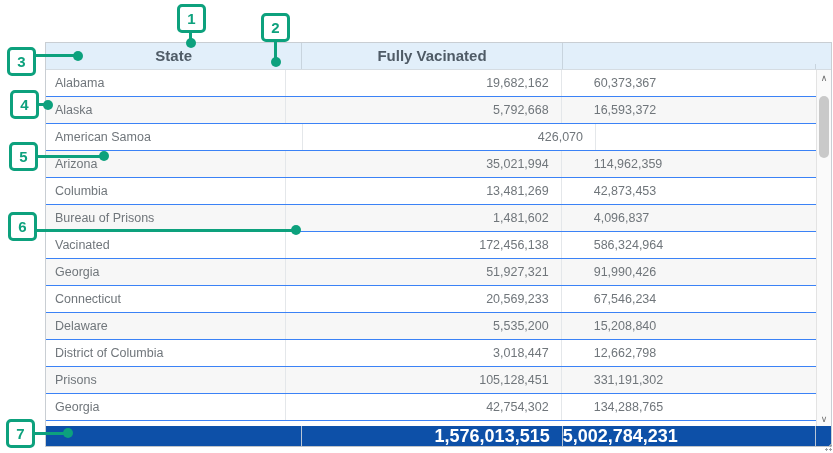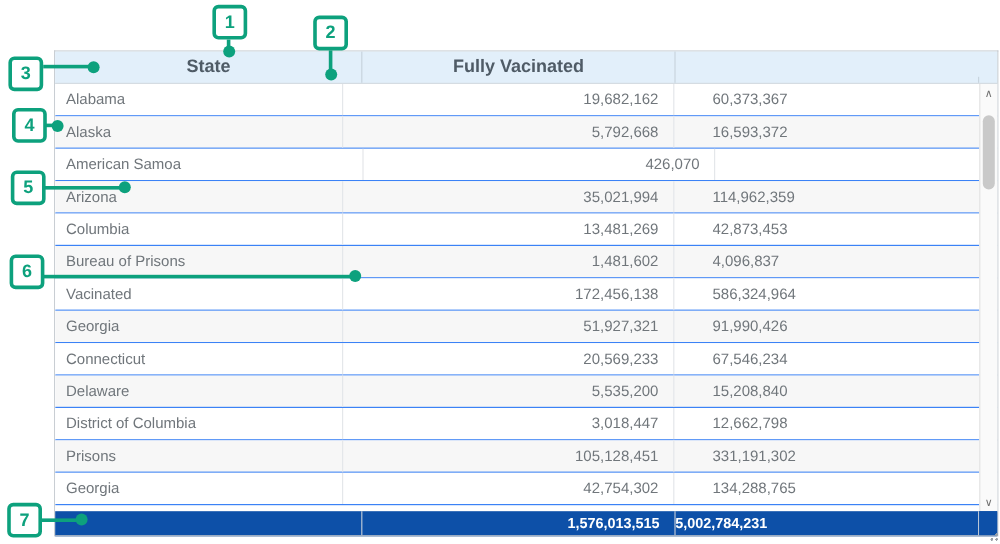--- a/index.html
+++ b/index.html
@@ -28,21 +28,21 @@
   .tr{display:flex;height:27px;background:#fff;border-bottom:1px solid #3b82f6;gap:32px;}
   .tr.alt{background:var(--alt-bg);}
   .td{font-size:12.5px;color:#70767B;line-height:26px;overflow:hidden;white-space:nowrap;}
   .tbody .td{border-right:1px solid #E4E7EA;}
   .col-state{width:257px;text-align:left;padding-left:9px;}
   .col-num2{width:261px;text-align:right;padding-right:12px;}
   .col-num3{width:254px;text-align:left;padding-right:12px;}
 
   .tfoot{position:absolute;left:0;bottom:0;width:100%;height:21px;display:flex;
          background:var(--totals-bg);border-bottom:1px solid #BFC4C9;}
-  .tfoot .td{color:#fff;font-weight:bold;font-size:12px;line-height:20px;border-right:1px solid #B9C6D6;}
+  .tfoot .td{color:#fff;font-weight:bold;font-size:18px;line-height:20px;border-right:1px solid #B9C6D6;}
   .tfoot .td:last-of-type{border-right:none;}
   .tfoot-filler{width:15px;background:var(--totals-bg);}
 
   
   .vscroll{position:absolute;right:0;top:27px;width:15px;height:357px;background:#FAFAFA;
            border-left:1px solid #E3E3E3;}
   .sb-btn{position:absolute;left:0;width:14px;height:16px;color:#6E6E6E;font-size:9px;
           text-align:center;line-height:16px;cursor:pointer;}
   .sb-up{top:0;}
   .sb-down{bottom:0;}

